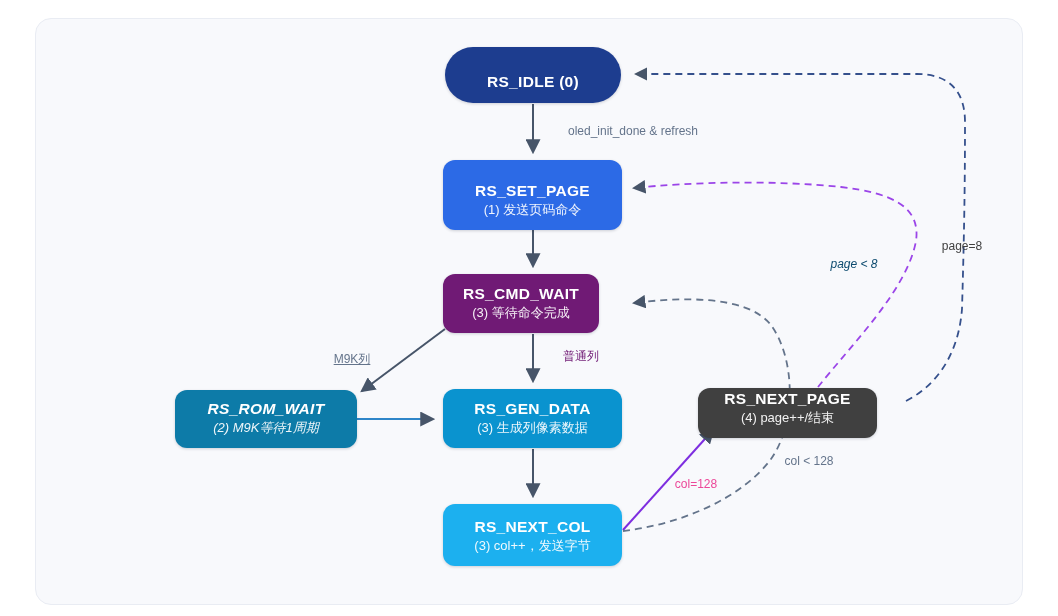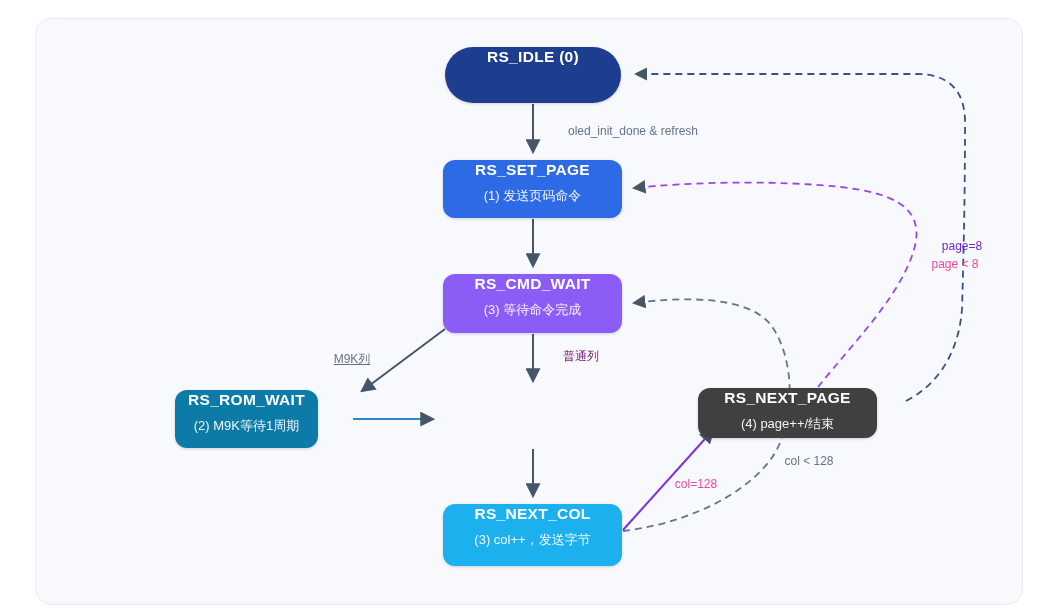--- a/index.html
+++ b/index.html
@@ -12,30 +12,30 @@
   .stage { position: relative; width: 1058px; height: 616px; background: #ffffff; }
   .card {
     position: absolute; left: 35px; top: 18px; width: 988px; height: 587px;
     background: #f8f9fc;
     border: 1px solid #e9ecf3;
     border-radius: 16px;
   }
   svg.edges { position: absolute; inset: 0; width: 1058px; height: 616px; pointer-events: none; }
   .node {
     position: absolute;
-    display: flex; flex-direction: column; align-items: center; justify-content: flex-start;
+    display: flex; flex-direction: column; align-items: center; justify-content: flex-end;
     border-radius: 12px;
     color: #ffffff;
     text-align: center;
     box-shadow: 0 1px 3px rgba(15,23,42,.18);
-    padding: 0 8px;
+    padding: 12px 8px;
   }
   .node.pill { border-radius: 28px; }
   .node .title { font-size: 15.5px; font-weight: bold; letter-spacing: .3px; line-height: 1.25; }
-  .node .subtitle { font-size: 13px; color: rgba(255,255,255,.93); margin-top: 9px; line-height: 1.2; }
+  .node .subtitle { font-size: 13px; color: rgba(255,255,255,.93); margin-top: 2px; line-height: 1.2; }
   .elabel {
     position: absolute;
     transform: translate(-50%, -50%);
     font-size: 12px;
     color: #64748b;
     white-space: nowrap;
     line-height: 1;
   }
 </style>
 </head>
@@ -69,35 +69,39 @@
 
     <path d="M818,387 C852,344 907,290 916,241 C921,206 891,193 841,187 C776,180 690,182 634,188" fill="none" stroke-width="1.8" stroke-dasharray="7 5" marker-end="url(#arrow)" style="stroke: rgb(155, 69, 232);"></path>
 
     <path d="M906,401 C941,383 959,349 962,309 C964,240 965,190 965,122 C965,91 949,74 917,74 L636,74" fill="none" stroke-width="1.8" stroke-dasharray="7 5" marker-end="url(#arrow)" style="stroke: rgb(53, 80, 140);"></path>
   </svg>
 
   <div class="node pill" style="left: 445px; top: 47px; width: 176px; height: 56px; background: rgb(29, 61, 143);">
     <div class="title">RS_IDLE (0)</div>
   </div>
 
-  <div class="node" style="left: 443px; top: 160px; width: 179px; height: 58px; background: rgb(44, 106, 230);">
+  <div class="node" style="left: 443px; top: 160px; width: 179px; height: 70px; background: rgb(44, 106, 230);">
     <div class="title">RS_SET_PAGE</div>
     <div class="subtitle">(1) 发送页码命令</div>
   </div>
 
-  <div class="node" style="left: 443px; top: 274px; width: 179px; height: 59px; background: #8b5cf6;">
+  <div class="node" style="left: 443px; top: 274px; width: 156px; height: 59px; background: #701a75;">
     <div class="title">RS_CMD_WAIT</div>
     <div class="subtitle">(3) 等待命令完成</div>
   </div>
 
-  <div class="node" style="left: 175px; top: 390px; width: 143px; height: 58px; background: rgb(13, 123, 168);">
+  <div class="node" style="left: 175px; top: 390px; width: 182px; height: 58px; background: rgb(13, 123, 168); font-style: italic;">
     <div class="title">RS_ROM_WAIT</div>
     <div class="subtitle">(2) M9K等待1周期</div>
   </div>
 
+  <div class="node" style="left: 443px; top: 389px; width: 179px; height: 59px; background: rgb(10, 147, 207);">
+    <div class="title">RS_GEN_DATA</div>
+    <div class="subtitle">(3) 生成列像素数据</div>
+  </div>
 
   <div class="node" style="left: 443px; top: 504px; width: 179px; height: 62px; background: rgb(28, 176, 239);">
     <div class="title">RS_NEXT_COL</div>
     <div class="subtitle">(3) col++，发送字节</div>
   </div>
 
   <div class="node" style="left: 698px; top: 388px; width: 179px; height: 50px; background: #404040;">
     <div class="title">RS_NEXT_PAGE</div>
     <div class="subtitle">(4) page++/结束</div>
   </div>
@@ -105,16 +109,16 @@
   <div class="elabel" style="left: 633px; top: 131px; color: rgb(100, 116, 139);">oled_init_done &amp; refresh</div>
 
   <div class="elabel" style="left: 352px; top: 359px; color: rgb(100, 116, 139); text-decoration: underline;">M9K列</div>
 
   <div class="elabel" style="left: 581px; top: 356px; color: #701a75;">普通列</div>
 
   <div class="elabel" style="left: 696px; top: 484px; color: #ec4899;">col=128</div>
 
   <div class="elabel" style="left: 809px; top: 461px; color: rgb(100, 116, 139);">col &lt; 128</div>
 
-  <div class="elabel" style="left: 955px; top: 264px; color: #ec4899;">page &lt; 8</div>
+  <div class="elabel" style="left: 854px; top: 264px; color: #0c4a6e; font-style: italic;">page &lt; 8</div>
 
-  <div class="elabel" style="left: 962px; top: 246px; color: #6d28d9;">page=8</div>
+  <div class="elabel" style="left: 962px; top: 246px; color: #404040;">page=8</div>
 </div>
 
 </body></html>

